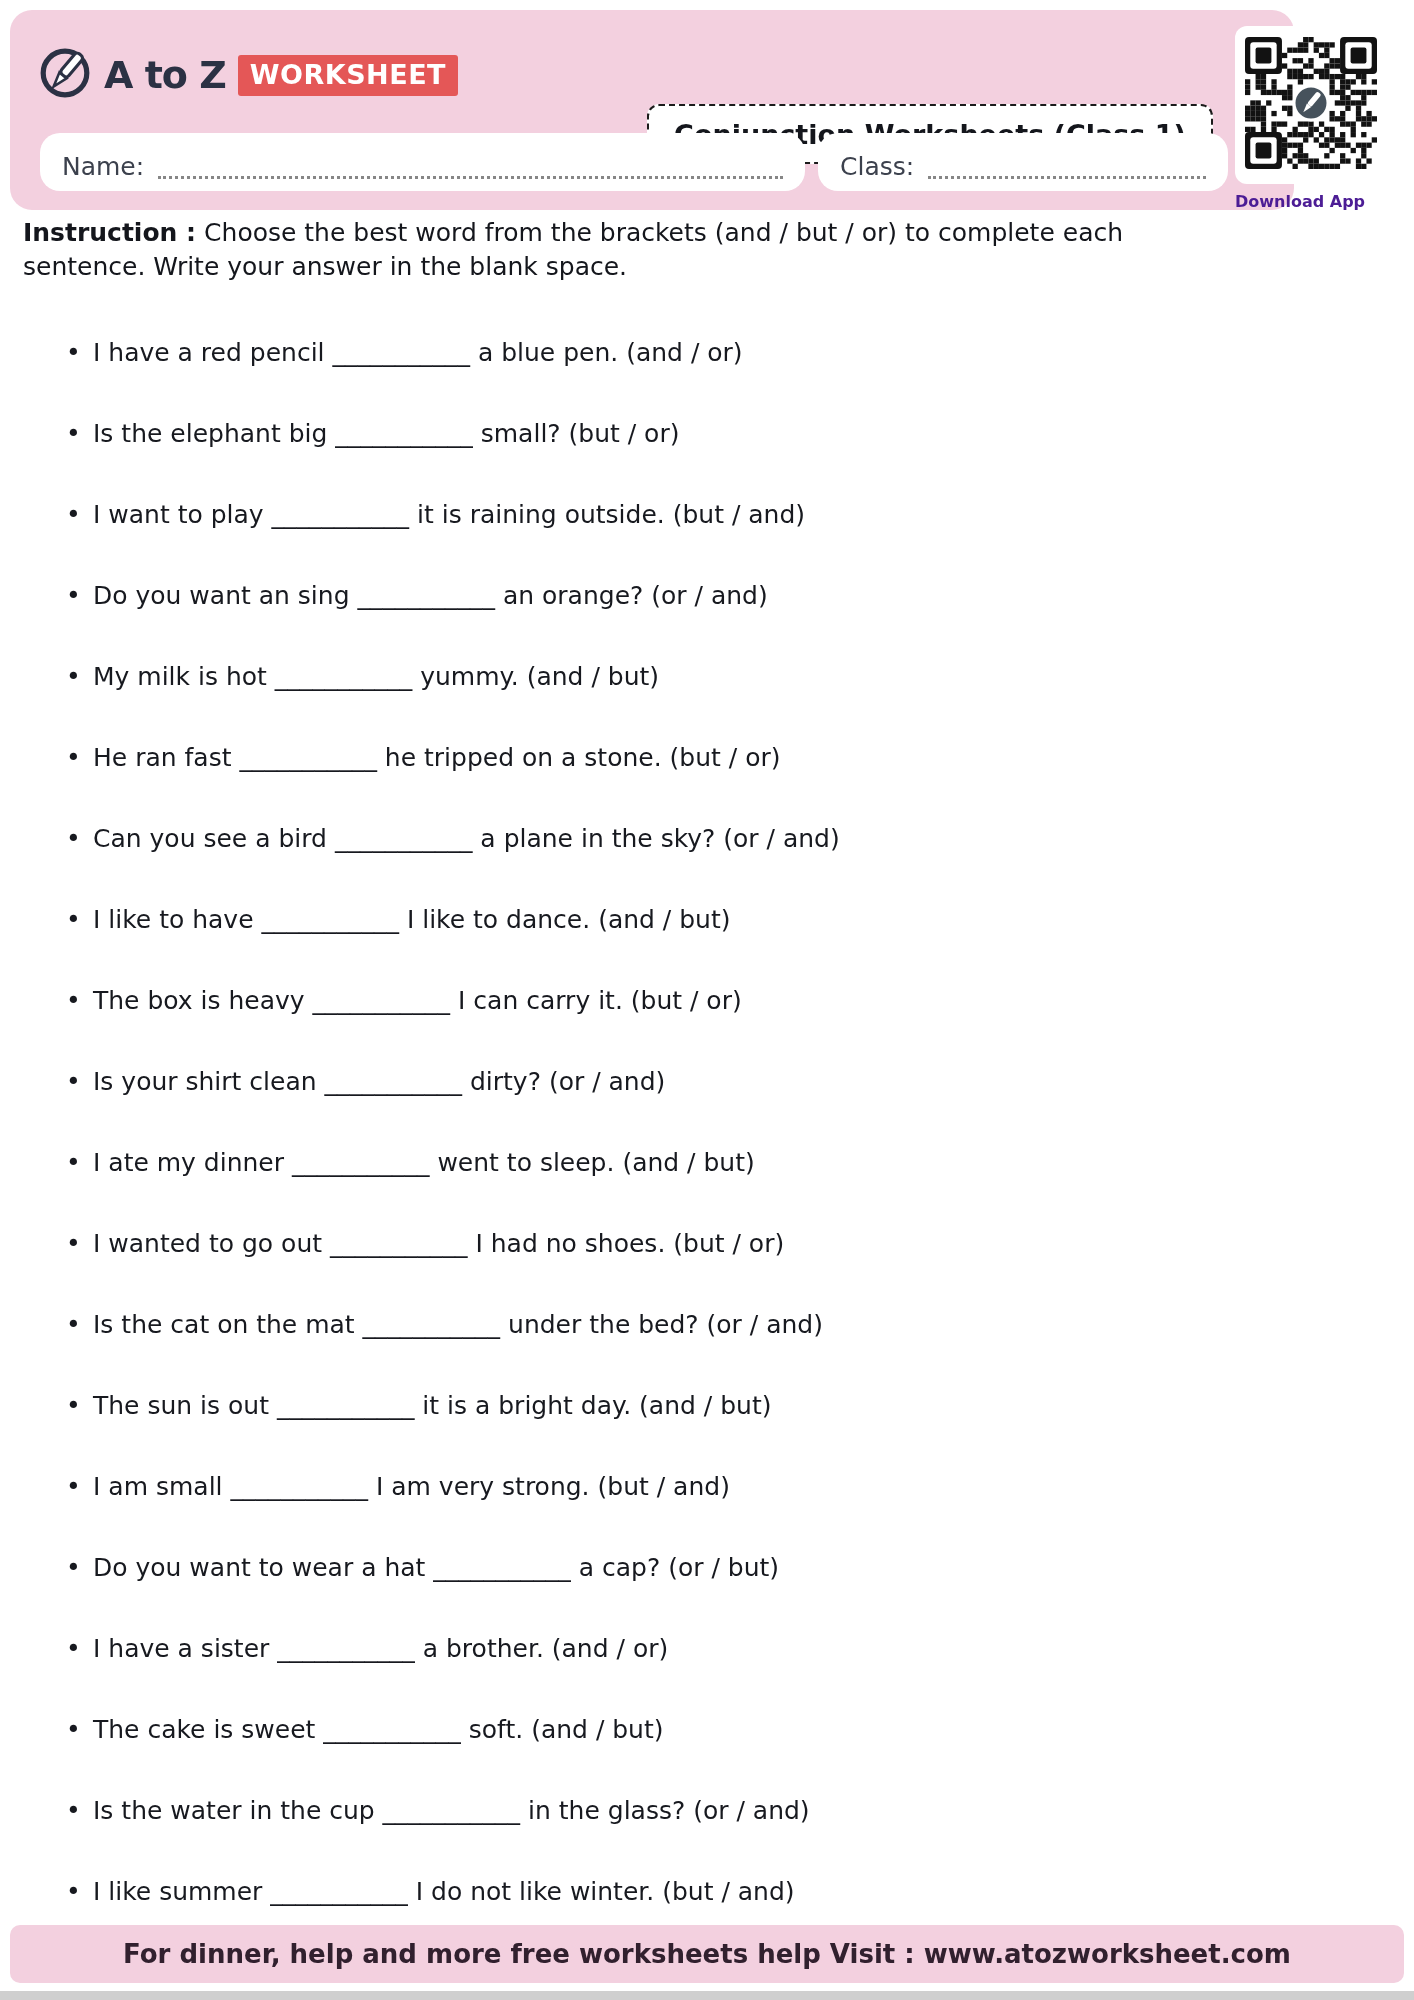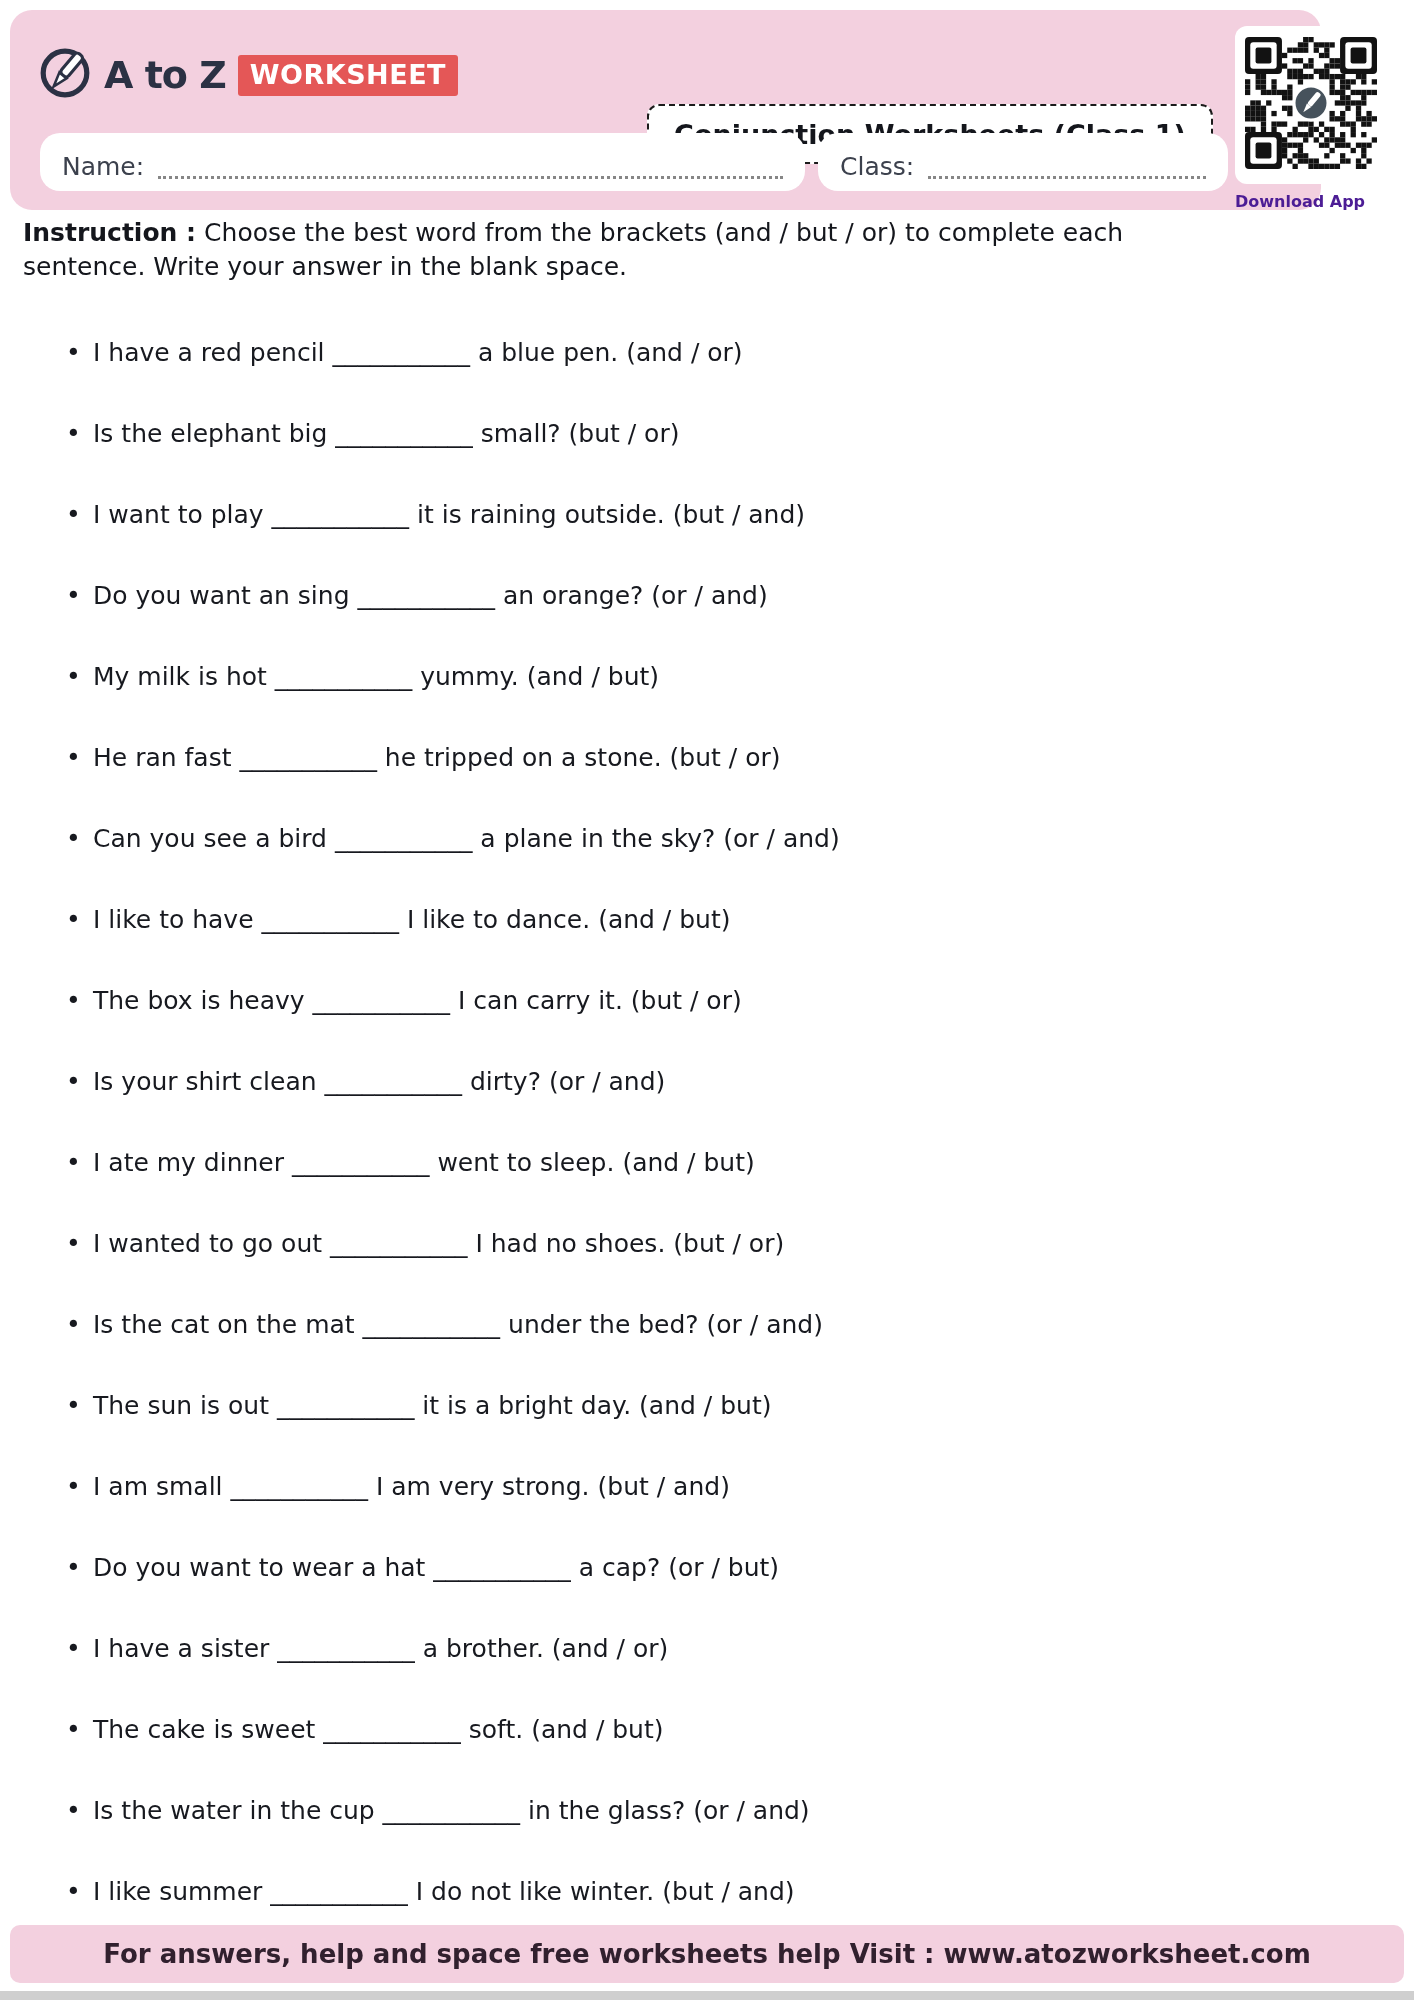--- a/index.html
+++ b/index.html
@@ -2,21 +2,21 @@
 <html><head>
 <meta charset="utf-8">
 <style>
   html,body{margin:0;padding:0;background:#fff;}
   #page{
     position:relative;width:1414px;height:2000px;background:#ffffff;
     font-family:"DejaVu Sans",sans-serif;color:#17191f;overflow:hidden;
   }
   
   .header{position:absolute;left:10px;top:10px;width:1284px;height:200px;
-    background:#f3d0df;border-radius:22px;padding-left:27px;}
+    background:#f3d0df;border-radius:22px;}
   .brand{position:absolute;left:28px;top:36px;display:flex;align-items:center;gap:12px;}
   .brand-name{font-size:38px;font-weight:bold;color:#2b3144;letter-spacing:-1px;}
   .brand-badge{background:#e45757;color:#ffffff;font-size:27px;font-weight:bold;
     padding:4px 12px 6px;border-radius:3px;letter-spacing:.5px;}
   .title-badge{position:absolute;left:637px;top:50px;width:566px;height:60px;
     background:#ffffff;border:2.5px dashed #1b1b1b;border-radius:12px;box-sizing:border-box;
     display:flex;align-items:center;justify-content:center;
     font-size:27px;font-weight:bold;color:#14161c;margin-top:44px;}
   .field{position:absolute;top:123px;height:58px;background:#ffffff;border-radius:20px;
     box-sizing:border-box;display:flex;align-items:flex-end;padding:0 22px 12px;gap:14px;
@@ -393,18 +393,18 @@
         <span class="bullet">•</span>
         <span class="qtext">Is the water in the cup ___________ in the glass? (or / and)</span>
       </li>
       <li>
         <span class="bullet">•</span>
         <span class="qtext">I like summer ___________ I do not like winter. (but / and)</span>
       </li>
     </ul>
 
   <div class="footer-bar">
-    <span>For answers, help and space free worksheets help Visit : www.atozworksheet.com</span>
+    <span>For dinner, help and more free worksheets help Visit : www.atozworksheet.com</span>
   </div>
 
   <div class="bottom-edge"></div>
 
 </div>
 
 </body></html>

